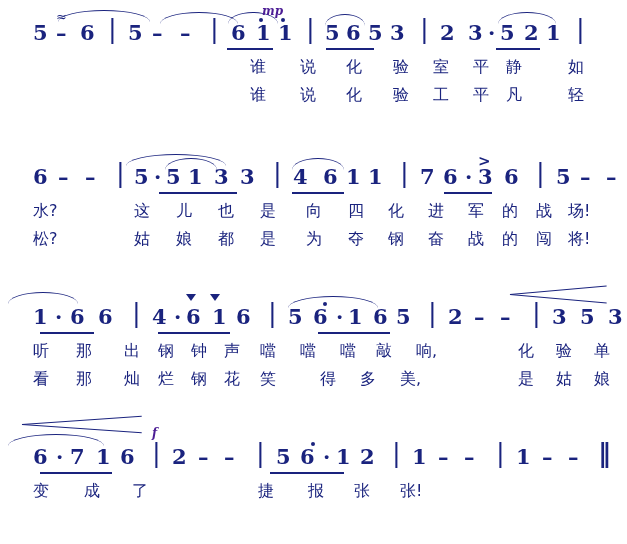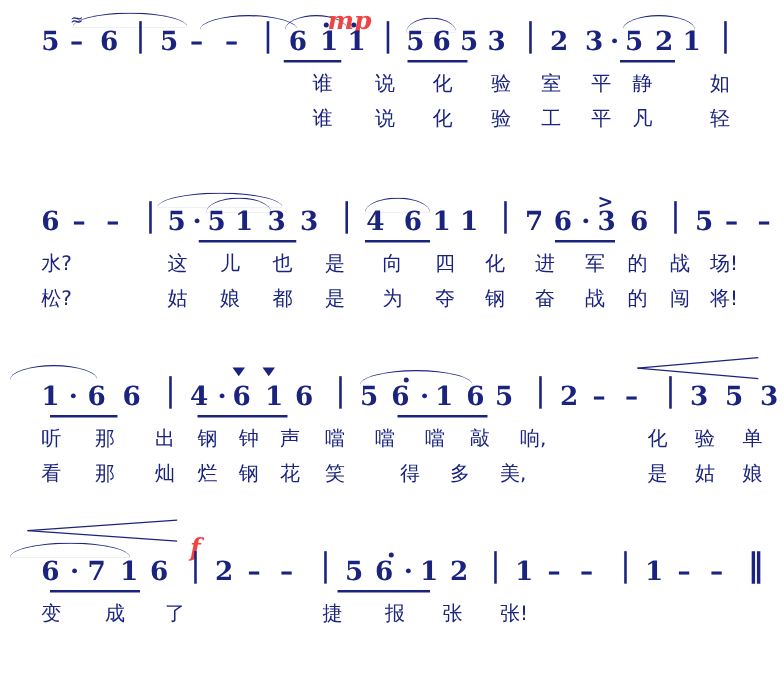--- a/index.html
+++ b/index.html
@@ -76,22 +76,22 @@
     border-radius: 50%/100% 100% 0 0;
     height: 11px;
     border-left: none; border-right: none; border-bottom: none;
   }
   
   .dyn {
     position: absolute;
     font-family: "DejaVu Serif", serif;
     font-style: italic;
     font-weight: bold;
-    font-size: 20px;
-    color: #ef4444;
+    font-size: 12px;
+    color: #4c1d95;
   }
   
   .hairpin {
     position: absolute;
   }
   .hairpin .l1, .hairpin .l2 {
     position: absolute;
     height: 1.4px;
     background: #1a237e;
     transform-origin: left center;

